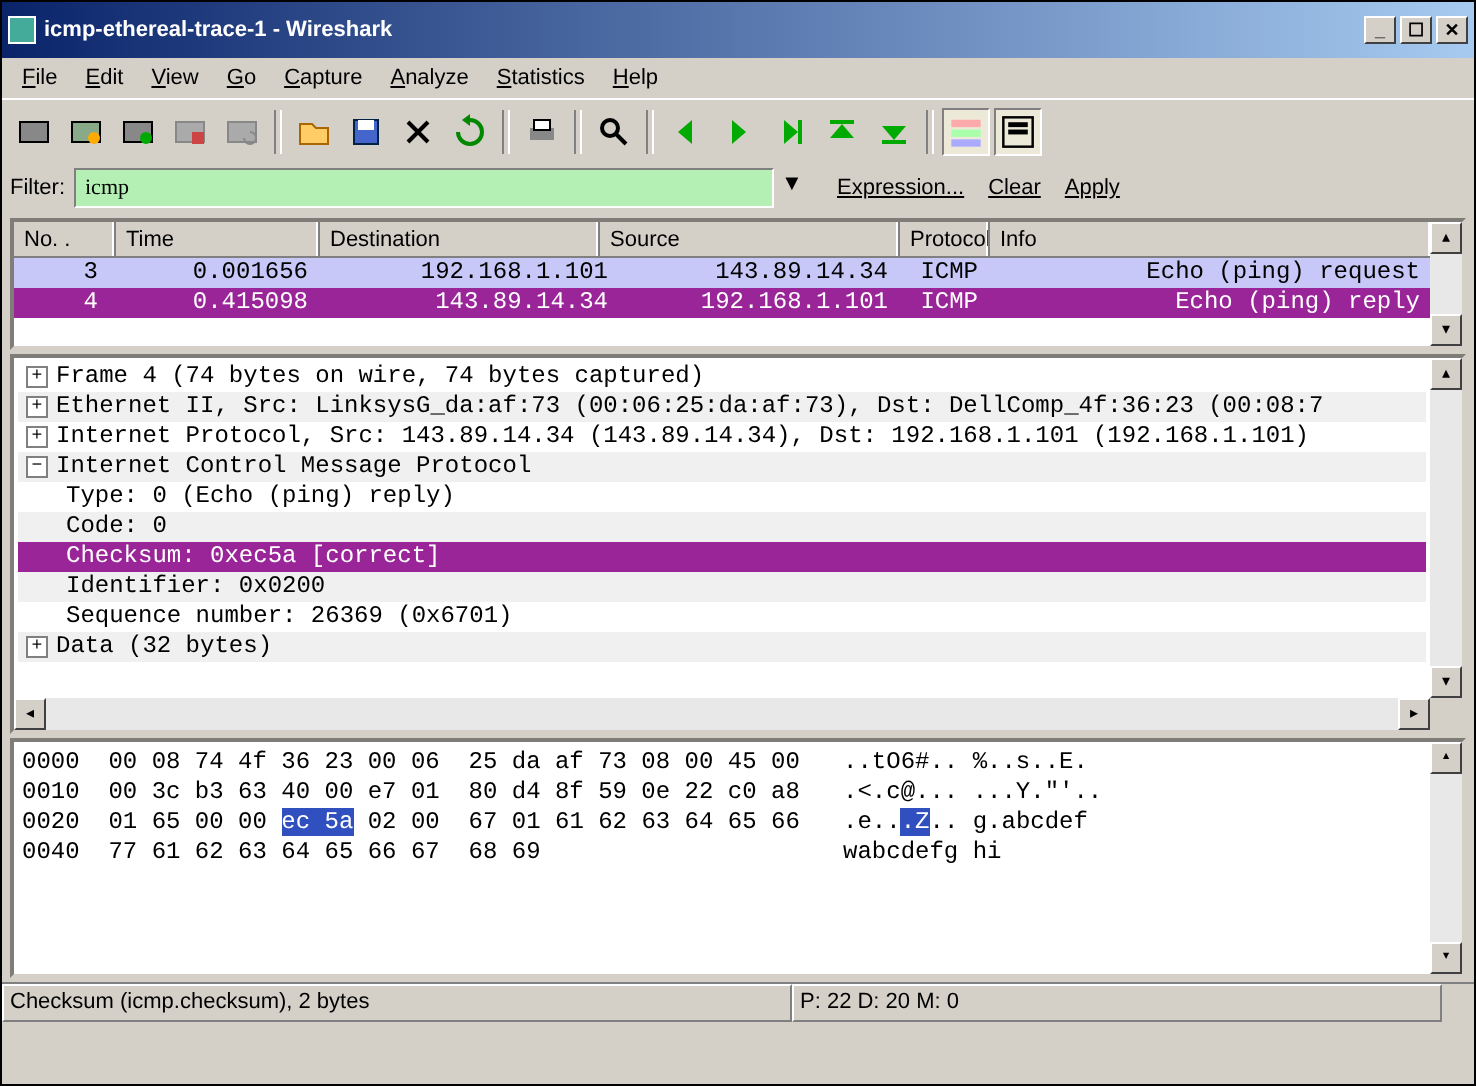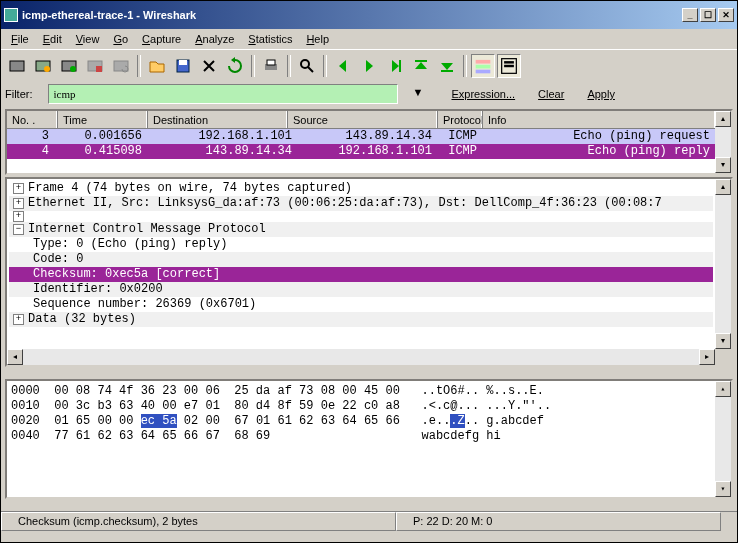--- a/index.html
+++ b/index.html
@@ -10,31 +10,31 @@
 .win-btns { display: flex; gap: 2px; }
 .win-btn { width: 16px; height: 14px; background: #d4d0c8; border: 1px solid #fff; border-right-color: #404040; border-bottom-color: #404040; font-size: 9px; text-align: center; line-height: 12px; font-family: Marlett, sans-serif; color: #000; }
 .menubar { background: #d4d0c8; height: 20px; display: flex; align-items: center; padding: 0 4px; gap: 2px; }
 .menu-item { padding: 2px 6px; cursor: default; }
 .menu-item u { text-decoration: underline; }
 .toolbar { background: #d4d0c8; height: 32px; display: flex; align-items: center; padding: 3px 4px; gap: 2px; border-top: 1px solid #fff; }
 .tool-btn { width: 24px; height: 24px; border: 1px solid transparent; display: flex; align-items: center; justify-content: center; cursor: default; }
 .tool-sep { width: 4px; height: 22px; border-left: 1px solid #808080; border-right: 1px solid #fff; margin: 0 2px; }
 .tool-btn svg { width: 18px; height: 18px; }
 .toggle-btn { width: 24px; height: 24px; border: 1px solid #808080; border-right-color: #fff; border-bottom-color: #fff; background: #ece9d8; display: flex; align-items: center; justify-content: center; }
-.filter-bar { background: #d4d0c8; height: 26px; display: flex; align-items: center; padding: 0 4px; gap: 15px; }
+.filter-bar { background: #d4d0c8; height: 26px; display: flex; align-items: center; padding: 0 4px; gap: 4px; }
 .filter-input { flex: 0 0 350px; background: #b4f0b4; border: 1px solid #808080; border-right-color: #fff; border-bottom-color: #fff; height: 20px; padding: 2px 5px; font-family: Tahoma; font-size: 11px; }
 .filter-dd { width: 16px; height: 16px; cursor: default; }
 .filter-link { color: #000; text-decoration: underline; margin-left: 8px; cursor: default; }
 .packet-list { background: #fff; border: 2px inset #d4d0c8; margin: 2px 4px; height: 66px; overflow: hidden; position: relative; }
 .pl-inner { position: absolute; inset: 0; right: 16px; }
 .pl-header { display: flex; background: #d4d0c8; height: 18px; border-bottom: 1px solid #808080; }
 .pl-col { border-right: 1px solid #fff; border-left: 1px solid #808080; padding: 2px 5px; font-size: 11px; display: flex; align-items: center; }
 .pl-col:first-child { border-left: none; }
 .c-no { width: 50px; }
-.c-time { width: 90px; }
+.c-time { width: 102px; }
 .c-src { width: 150px; }
 .c-dst { width: 140px; }
 .c-proto { width: 45px; }
 .c-info { flex: 1; }
 .pl-row { display: flex; height: 15px; font-family: 'Courier New', monospace; font-size: 12px; }
 .pl-row.sel1 { background: #c8c8f8; color: #000; }
 .pl-row.sel2 { background: #9a2598; color: #fff; }
 .pl-cell { padding: 0 5px; white-space: nowrap; overflow: hidden; text-align: right; }
 .pl-cell.c-no { text-align: right; padding-right: 8px; }
 .scrollbar-v { position: absolute; right: 0; top: 0; bottom: 0; width: 16px; background: #d4d0c8; display: flex; flex-direction: column; }
@@ -44,26 +44,26 @@
 .dp-inner { position: absolute; inset: 0; right: 16px; bottom: 16px; font-family: 'Courier New', monospace; font-size: 12px; line-height: 15px; padding: 2px; }
 .tree-row { display: flex; align-items: center; padding-left: 4px; }
 .tree-row.alt { background: #f0f0f0; }
 .tree-row.hl { background: #9a2598; color: #fff; }
 .tree-toggle { width: 11px; height: 11px; border: 1px solid #808080; font-size: 9px; text-align: center; line-height: 9px; margin-right: 4px; background: #fff; color: #000; cursor: default; }
 .tree-indent { width: 20px; }
 .scrollbar-h { position: absolute; left: 0; right: 16px; bottom: 0; height: 16px; background: #d4d0c8; display: flex; }
 .sb-btn-h { width: 16px; background: #d4d0c8; border: 1px solid #fff; border-right-color: #404040; border-bottom-color: #404040; font-size: 8px; text-align: center; line-height: 14px; }
 .sb-track-h { flex: 1; background: #e8e8e8; }
 .sb-corner { position: absolute; right: 0; bottom: 0; width: 16px; height: 16px; background: #d4d0c8; }
-.hex-pane { background: #fff; border: 2px inset #d4d0c8; margin: 12px 4px; height: 120px; overflow: hidden; position: relative; font-family: 'Courier New', monospace; font-size: 12px; padding-left: 27px; }
+.hex-pane { background: #fff; border: 2px inset #d4d0c8; margin: 2px 4px; height: 120px; overflow: hidden; position: relative; font-family: 'Courier New', monospace; font-size: 12px; padding-left: 27px; }
 .hex-inner { position: absolute; inset: 0; right: 16px; padding: 3px 4px; line-height: 15px; }
 .hex-row { white-space: pre; }
 .hex-hl { background: #3050c0; color: #fff; }
 .statusbar { background: #d4d0c8; height: 20px; display: flex; border-top: 1px solid #808080; }
-.status-cell { border: 1px solid #808080; border-top-color: #fff; border-left-color: #fff; padding: 2px 16px; font-size: 11px; }
+.status-cell { border: 1px solid #808080; border-top-color: #fff; border-left-color: #fff; padding: 2px 3px; font-size: 11px; }
 .status-cell:first-child { flex: 0 0 395px; }
 .status-cell:nth-child(2) { flex: 1; }
 .resize-grip { width: 16px; background: #d4d0c8; }
 </style>
 </head>
 <body>
 
 <div class="titlebar">
   <div class="icon"></div>
   <span>icmp-ethereal-trace-1 - Wireshark</span>
@@ -247,20 +247,21 @@
     <div class="tree-row">
         <span class="tree-toggle">+</span>
         <span>Frame 4 (74 bytes on wire, 74 bytes captured)</span>
       </div>
     <div class="tree-row alt">
         <span class="tree-toggle">+</span>
         <span>Ethernet II, Src: LinksysG_da:af:73 (00:06:25:da:af:73), Dst: DellComp_4f:36:23 (00:08:7</span>
       </div>
     <div class="tree-row">
         <span class="tree-toggle">+</span>
+        <span>Internet Protocol, Src: 143.89.14.34 (143.89.14.34), Dst: 192.168.1.101 (192.168.1.101)</span>
       </div>
     <div class="tree-row alt">
         <span class="tree-toggle">−</span>
         <span>Internet Control Message Protocol</span>
       </div>
     <div class="tree-row">
         <span class="tree-indent"></span>
         <span>Type: 0 (Echo (ping) reply)</span>
       </div>
     <div class="tree-row alt">

